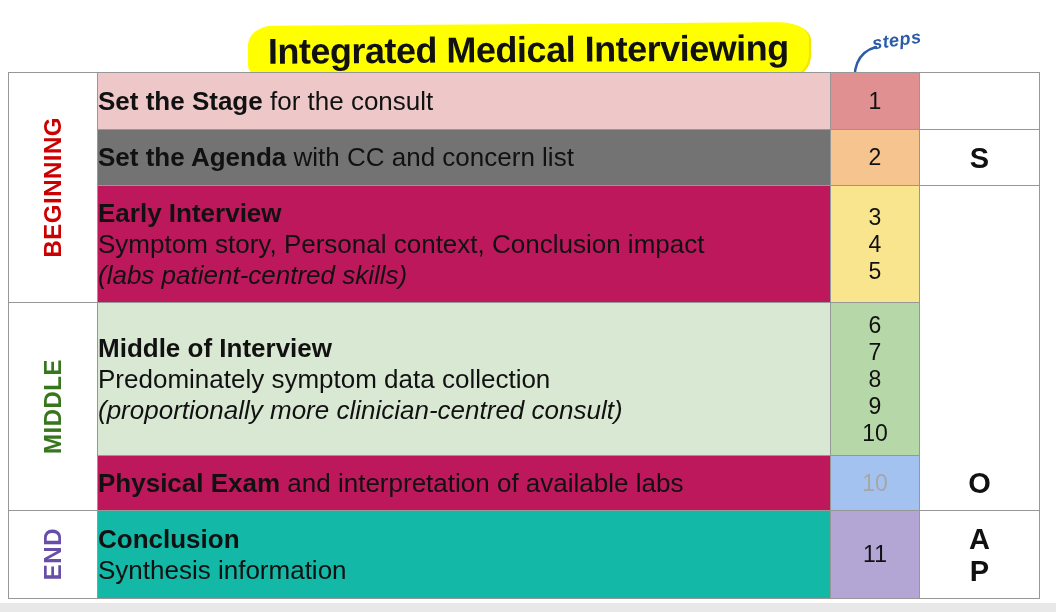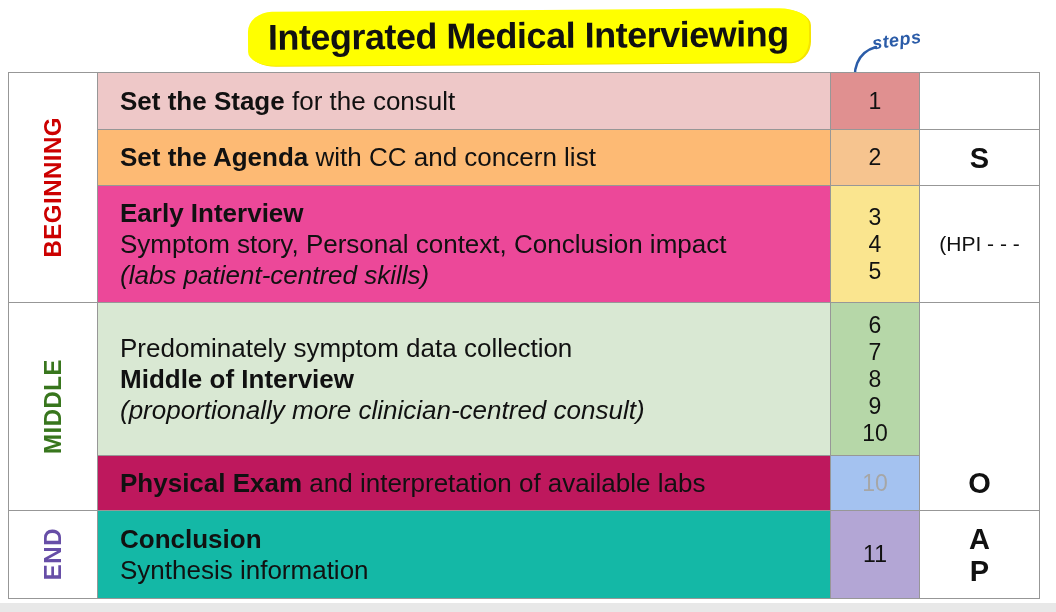--- a/index.html
+++ b/index.html
@@ -1,20 +1,20 @@
 <!DOCTYPE html>
 <html><head>
 <meta charset="utf-8">
 <style>
   html,body{margin:0;padding:0;}
   .stage{position:relative;width:1056px;height:612px;background:#ffffff;overflow:hidden;
          font-family:"Liberation Sans","DejaVu Sans",sans-serif;color:#111;}
 
   
-  .title-wrap{position:absolute;left:0;top:10px;width:100%;text-align:center;}
+  .title-wrap{position:absolute;left:0;top:24px;width:100%;text-align:center;}
   .hl{display:inline-block;background:#ffff00;padding:5px 20px 7px 20px;
       border-radius:24px 30px 20px 26px / 20px 16px 22px 14px;
       transform:rotate(-0.4deg);box-shadow:2px 1px 0 #f5e400;}
   .hl .t{font-size:36px;font-weight:bold;letter-spacing:-0.5px;}
 
   
   .ink{color:#2b5ca8;font-style:italic;}
   .steps-note{position:absolute;left:872px;top:30px;font-size:18px;transform:rotate(-8deg);
               font-weight:bold;letter-spacing:0.5px;}
   .steps-arrow{position:absolute;left:845px;top:44px;}
@@ -26,21 +26,21 @@
   .grid{position:absolute;left:8px;top:72px;display:grid;
         grid-template-columns:89px 733px 89px 119px;
         grid-template-rows:57px 56px 117px 153px 55px 87px;
         border:1.5px solid #979797;background:#fff;}
   .cell{border-right:1.5px solid #979797;border-bottom:1.5px solid #979797;
         box-sizing:border-box;display:flex;flex-direction:column;justify-content:center;}
   .col1{grid-column:1;background:#ffffff;align-items:center;}
   .rspan13{grid-row:1/4;} .rspan45{grid-row:4/6;} .r6only{grid-row:6/7;border-bottom:none;}
   .vert{writing-mode:vertical-rl;transform:rotate(180deg);font-weight:bold;font-size:24px;
         letter-spacing:0.5px;}
-  .desc{grid-column:2;padding-left:22px;font-size:26px;line-height:31px;}
+  .desc{grid-column:2;padding-left:0;font-size:26px;line-height:31px;}
   .num{grid-column:3;align-items:center;font-size:23px;line-height:27px;text-align:center;}
   .soap{grid-column:4;border-right:none;align-items:center;text-align:center;font-size:21px;
         line-height:26px;}
   .lastrow{border-bottom:none;}
   .num-line{min-height:27px;}
   .soap-line{min-height:26px;}
   .soap-letter{font-size:29px;font-weight:bold;line-height:32px;}
   .it{font-style:italic;}
   b{font-weight:bold;}
 
@@ -80,47 +80,44 @@
     </div>
 
     <div class="cell desc" style="grid-row: 1; background-color: rgb(238, 200, 200);">
       <div><b>Set the Stage</b><span> for the consult</span></div>
     </div>
     <div class="cell num" style="grid-row: 1; background-color: rgb(224, 144, 144);">
       <div class="num-line">1</div>
     </div>
     <div class="cell soap" style="grid-row:1"></div>
 
-    <div class="cell desc" style="grid-row: 2; background-color: #fdba74;">
+    <div class="cell desc" style="grid-row: 2; background-color: #737373;">
       <div><b>Set the Agenda</b><span> with CC and concern list</span></div>
     </div>
     <div class="cell num" style="grid-row: 2; background-color: rgb(246, 196, 143);">
       <div class="num-line">2</div>
     </div>
     <div class="cell soap" style="grid-row:2">
       <div class="soap-letter">S</div>
     </div>
 
-    <div class="cell desc" style="grid-row: 3; background-color: #ec4899;">
+    <div class="cell desc" style="grid-row: 3; background-color: #be185d;">
       <div><b>Early Interview</b></div>
       <div>Symptom story, Personal context, Conclusion impact</div>
       <div class="it">(labs patient-centred skills)</div>
     </div>
     <div class="cell num" style="grid-row: 3; background-color: rgb(250, 229, 143);">
       <div class="num-line">3</div>
       <div class="num-line">4</div>
       <div class="num-line">5</div>
     </div>
-    <div class="cell soap" style="grid-row:3">
-      <div class="soap-line">(HPI - - -</div>
-    </div>
 
     <div class="cell desc" style="grid-row: 4; background-color: rgb(217, 232, 211);">
+      <div><b>Middle of Interview</b></div>
       <div>Predominately symptom data collection</div>
-      <div><b>Middle of Interview</b></div>
       <div class="it">(proportionally more clinician-centred consult)</div>
     </div>
     <div class="cell num" style="grid-row: 4; background-color: rgb(182, 215, 168);">
       <div class="num-line">6</div>
       <div class="num-line">7</div>
       <div class="num-line">8</div>
       <div class="num-line">9</div>
       <div class="num-line">10</div>
     </div>
 

